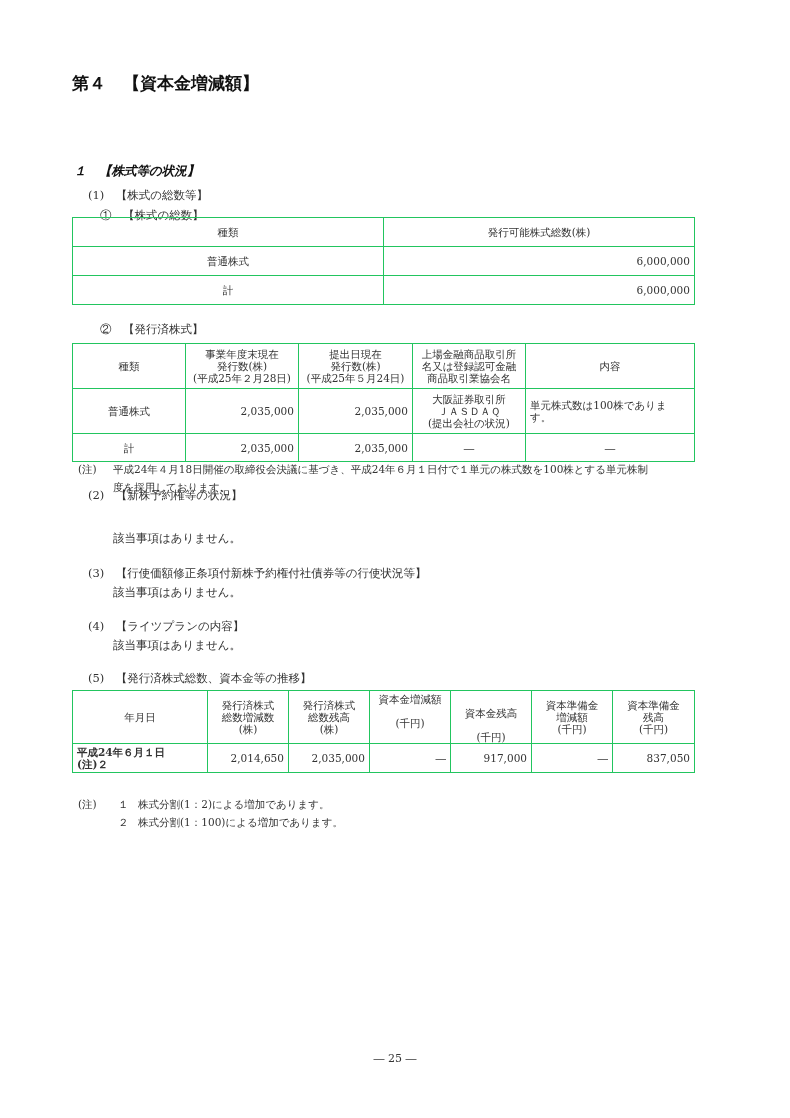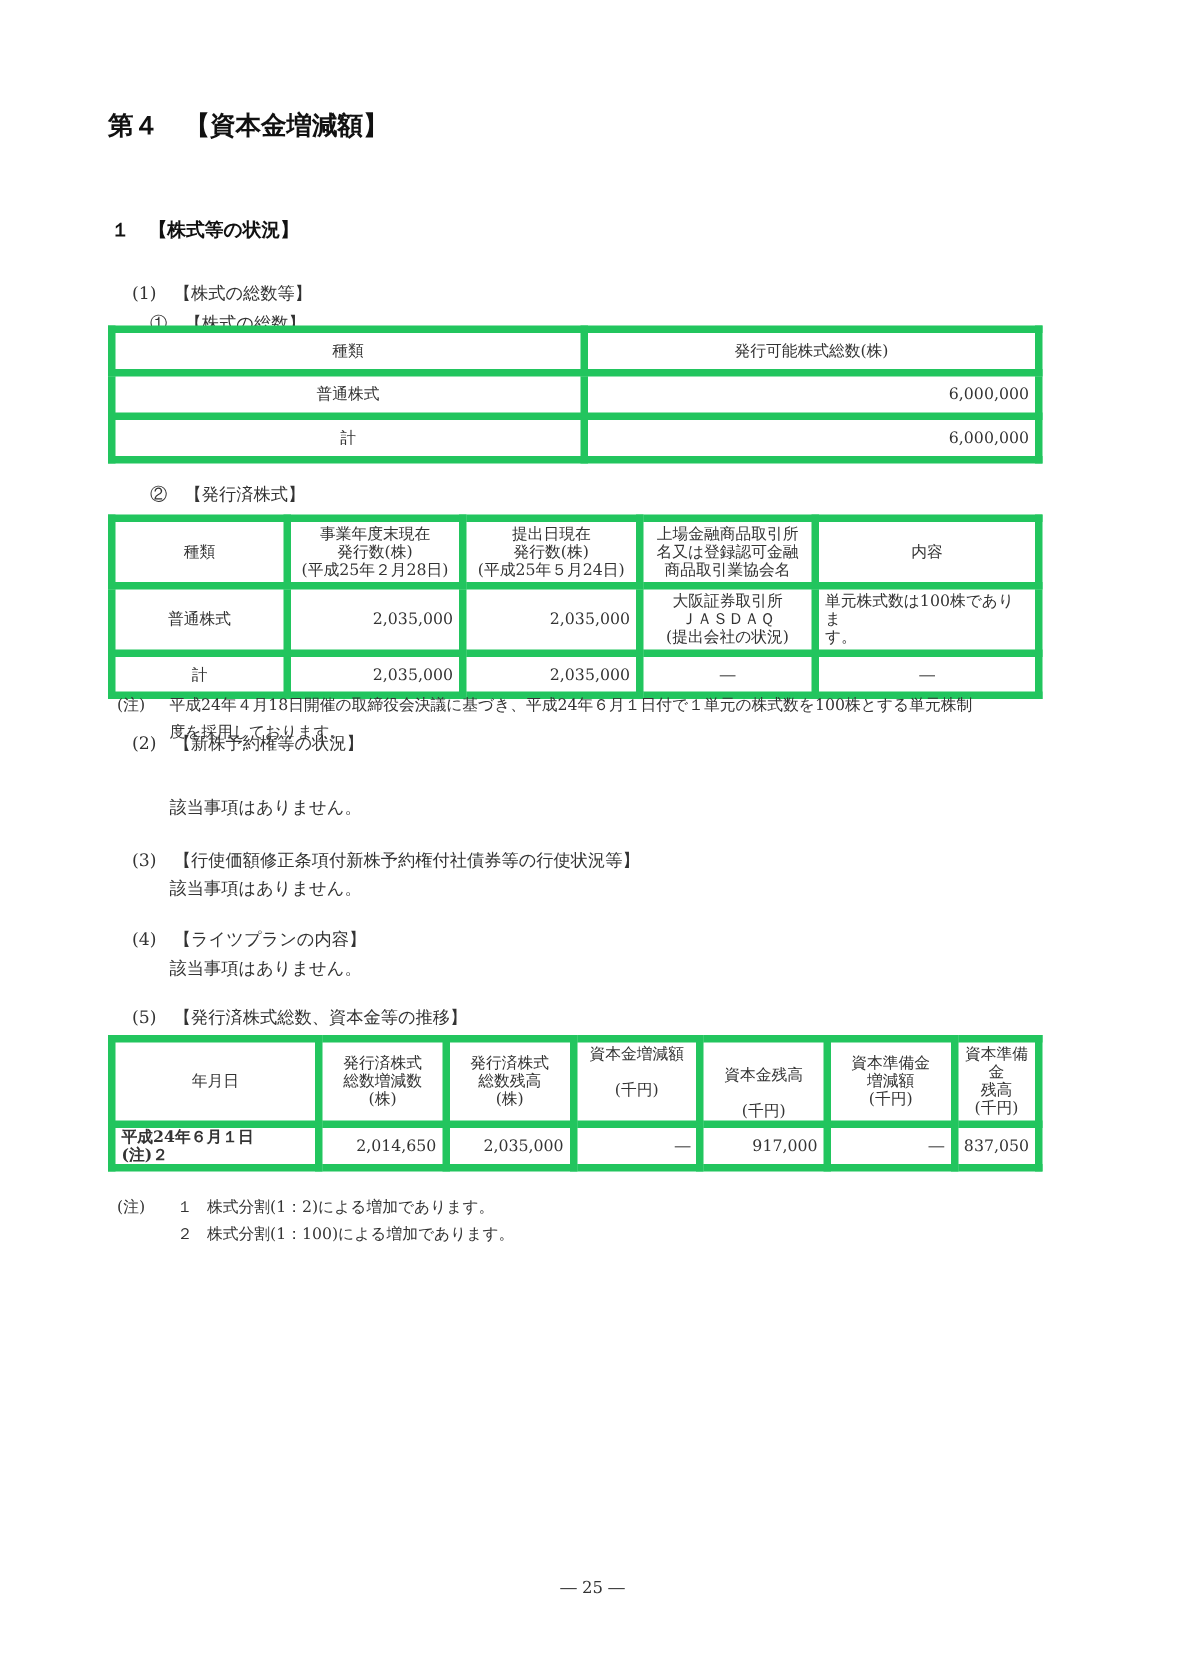--- a/index.html
+++ b/index.html
@@ -3,33 +3,33 @@
 <meta charset="utf-8">
 <style>
   html, body { margin:0; padding:0; background:#ffffff; }
   body { width:790px; height:1118px; position:relative; overflow:hidden;
          font-family:"DejaVu Serif", "Liberation Serif", serif; color:#222; }
   .abs { position:absolute; white-space:nowrap; }
   .h1 { font-family:"DejaVu Sans", "Liberation Sans", sans-serif; font-size:17px; font-weight:bold; color:#111; }
   .h2 { font-family:"DejaVu Sans", "Liberation Sans", sans-serif; font-size:12.5px; font-weight:bold; color:#111; }
   .t { font-size:11.5px; color:#333; }
   table { position:absolute; border-collapse:collapse; font-size:10.5px; color:#333; }
-  td, th { border:5px solid #22c55e; padding:0 4px; font-weight:normal; line-height:12px; }
+  td, th { border:1px solid #22c55e; padding:0 4px; font-weight:normal; line-height:12px; }
   th { text-align:center; }
   .c { text-align:center; }
   .r { text-align:right; }
   .l { text-align:left; vertical-align:middle; }
   .dash { text-align:center; }
 </style>
 </head>
 <body>
 
 <div class="abs h1" style="left:72px; top:72px;">第４　【資本金増減額】</div>
 
-<div class="abs h2" style="left:74px; top:145px;">１　【株式等の状況】</div>
+<div class="abs h2" style="left:74px; top:163px;font-style:italic;">１　【株式等の状況】</div>
 <div class="abs t" style="left:88px; top:188px;">(1)　【株式の総数等】</div>
 <div class="abs t" style="left:100px; top:195px;margin-top:13px;">①　【株式の総数】</div>
 
 <table style="left:72px; top:217px; width:623px;">
   <tbody>
       <tr style="height:29px;">
     <th style="width:302px;">種類</th>
     <th>発行可能株式総数(株)</th>
   </tr>
   <tr style="height:29px;">

